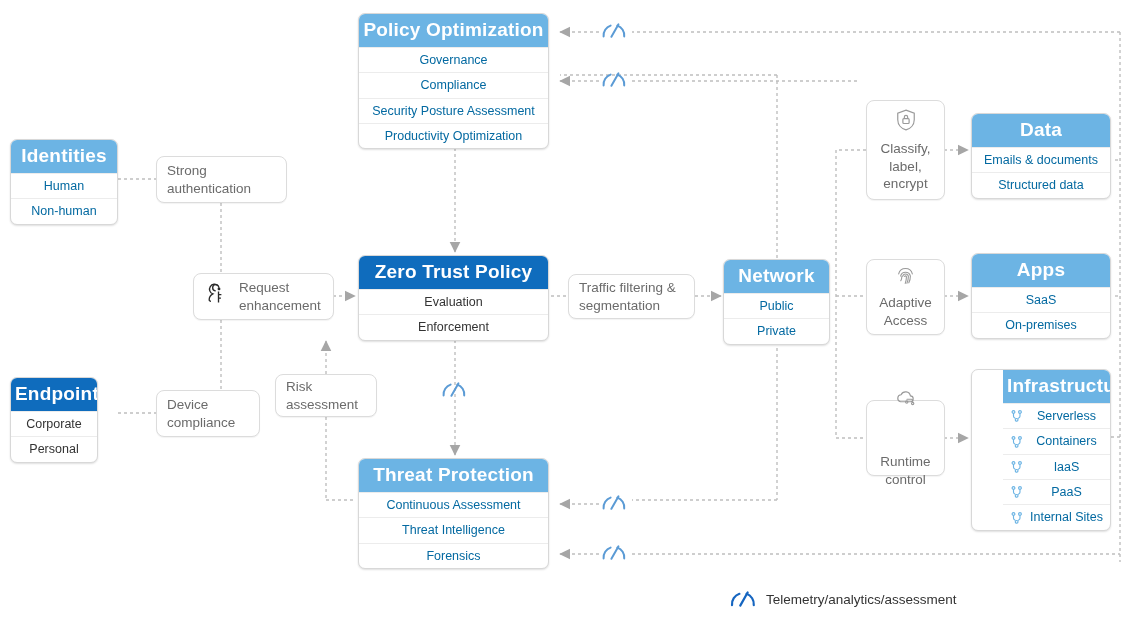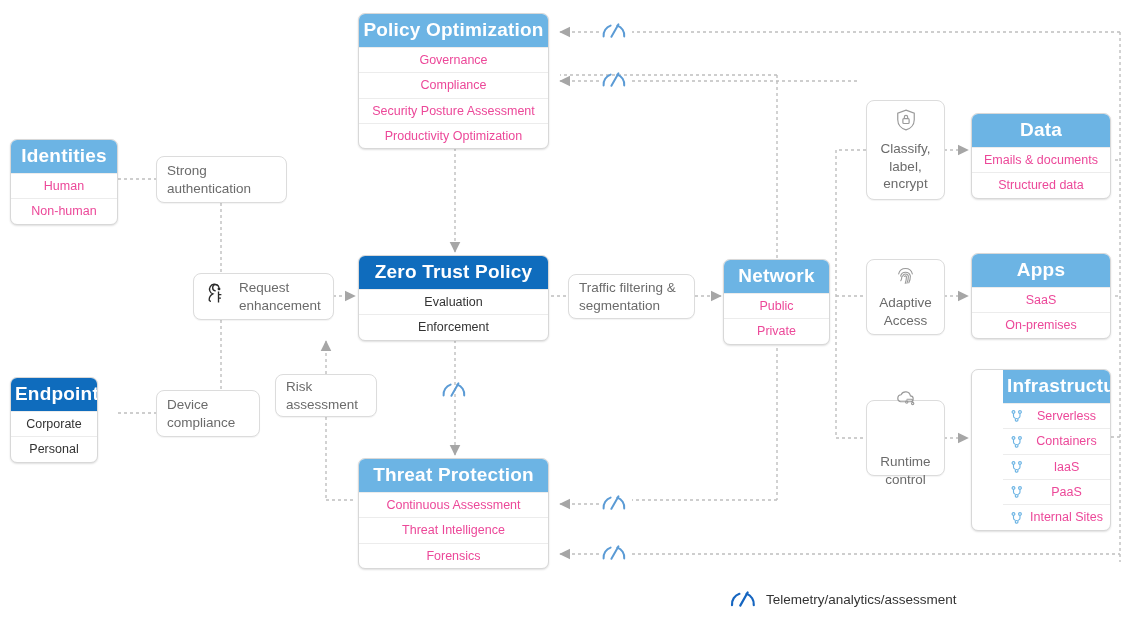--- a/index.html
+++ b/index.html
@@ -30,21 +30,21 @@
     font-weight:bold;
     letter-spacing:.2px;
     padding:6px 4px 7px;
     line-height:1.05;
   }
   .card .hd.light{background:#6CB4E4;}
   .card .hd.dark{background:#0F6CBD;}
   .card .row{
     text-align:center;
     font-size:12.5px;
-    color:#ec4899;
+    color:#0369a1;
     padding:5px 6px;
     border-top:1px solid #ececec;
     line-height:1.15;
     position:relative;
   }
   .card .row:first-of-type{border-top:none;}
   .card .row.dark-txt{color:#333;}
   .card .row.with-icon{padding-left:26px;}
   .card .row .jit{
     position:absolute;left:7px;top:50%;transform:translateY(-50%);

